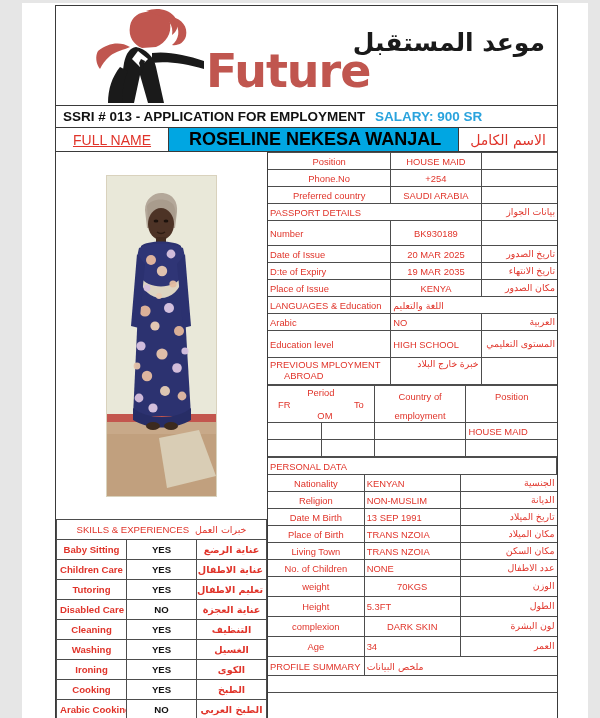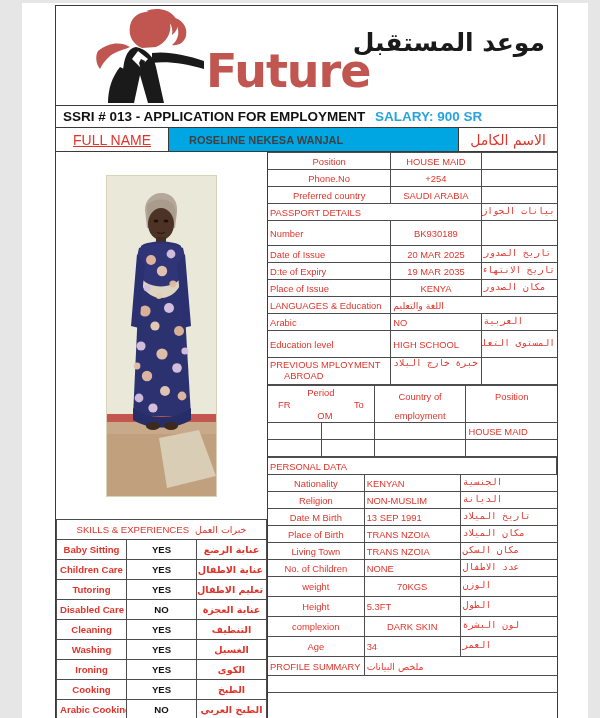--- a/index.html
+++ b/index.html
@@ -70,21 +70,21 @@
   }
   .name-lbl{
     width:112px;flex:0 0 112px;
     display:flex;align-items:center;justify-content:center;
     color:#e0342a;font-size:14px;font-weight:500;text-decoration:underline;
   }
   .name-val{
     flex:1;background:#00a6e2;
     display:flex;align-items:center;
     padding-left:20px;
-    color:#404040;font-size:11px;font-weight:600;
+    color:#000000;font-size:18px;font-weight:600;
     border-left:1.4px solid #3a3a3a;border-right:1.4px solid #3a3a3a;
   }
   .name-ar{
     width:98px;flex:0 0 98px;
     display:flex;align-items:center;justify-content:center;
     font-family:"DejaVu Sans",sans-serif;
     direction:rtl;color:#e0342a;font-size:14px;
   }
 
   
@@ -119,22 +119,22 @@
     color:#e0342a;
     height:14px;
     overflow:hidden;
     white-space:nowrap;
   }
   .lbl{color:#e0342a;text-align:center;}
   .lblL{color:#e0342a;text-align:left;padding-left:5px;}
   .val{color:#111;text-align:center;font-weight:500;}
   .valL{color:#111;text-align:left;padding-left:4px;font-weight:500;}
   .ar{
-    font-family:Liberation Mono, monospace;
-    direction:rtl;text-align:left;color:#e0342a;font-size:9px;
+    font-family:Liberation Sans, sans-serif;
+    direction:rtl;text-align:right;color:#e0342a;font-size:9px;
     white-space:normal;line-height:1.15;
   }
   .arL{
     font-family:"DejaVu Sans",sans-serif;
     direction:rtl;text-align:left;color:#e0342a;font-size:9px;
   }
   .sec{
     color:#e0342a;font-size:9.6px;text-align:left;padding-left:6px;
   }
   .noleft{border-left:none !important;}

